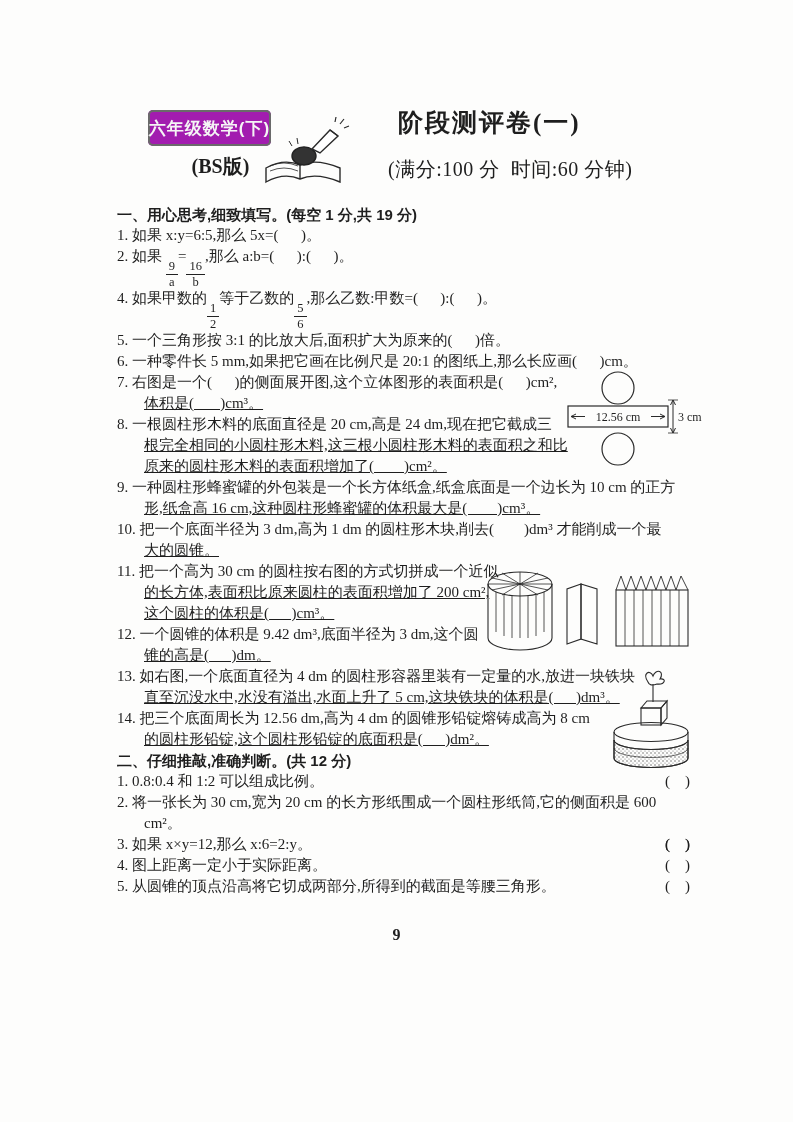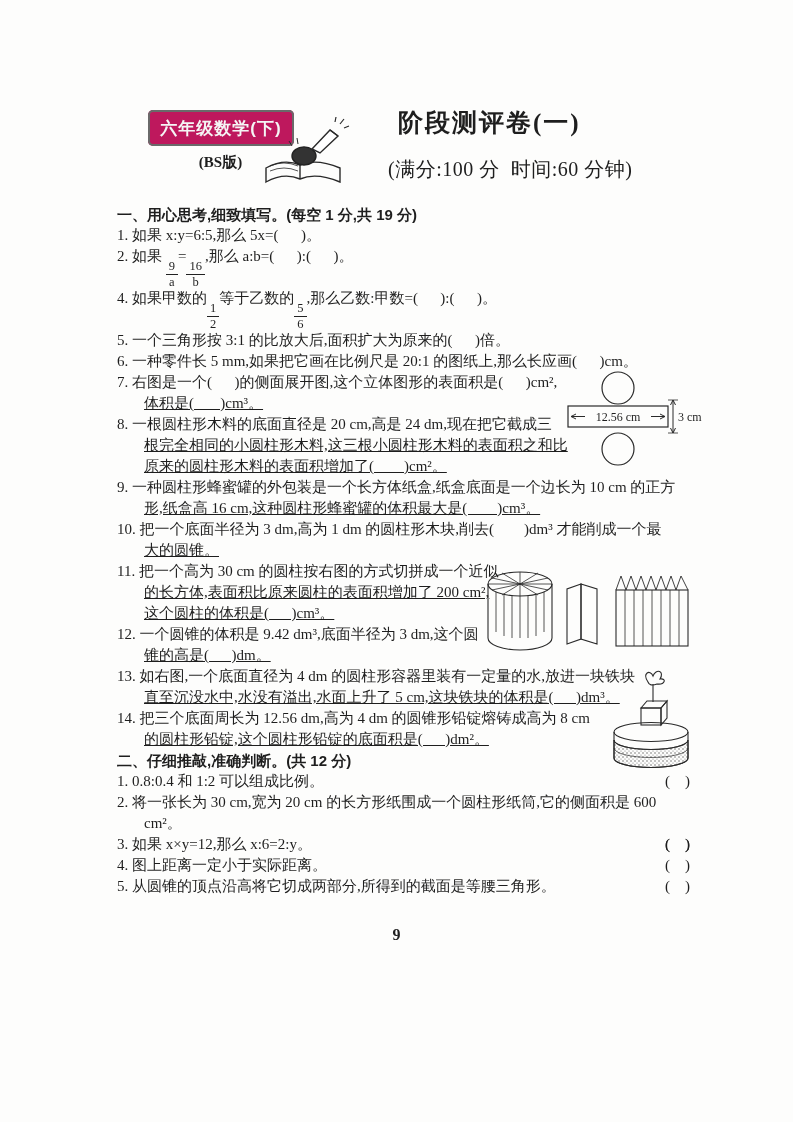--- a/index.html
+++ b/index.html
@@ -1,24 +1,24 @@
 <!DOCTYPE html>
 <html><head>
 <meta charset="utf-8">
 <style>
   html,body{margin:0;padding:0;background:#e9e9e9;}
   .page{position:relative;width:793px;height:1122px;background:#fdfdfc;margin:0 auto;overflow:hidden;
         font-family:"Liberation Serif","DejaVu Serif",serif;color:#1e1e1e;}
   
-  .grade-badge{position:absolute;left:148px;top:110px;width:146px;height:36px;
-        background:#be185d;border-radius:5px;box-shadow:0 0 0 2px #6a6a6a inset;
+  .grade-badge{position:absolute;left:148px;top:110px;width:123px;height:36px;
+        background:#a21caf;border-radius:5px;box-shadow:0 0 0 2px #6a6a6a inset;
         display:flex;align-items:center;justify-content:center;
         color:#f5f5f5;font-family:"Liberation Sans",sans-serif;font-weight:bold;font-size:17px;letter-spacing:1px;}
   .edition{position:absolute;left:148px;top:153px;width:145px;text-align:center;
-        font-weight:bold;font-size:15px;}
+        font-weight:bold;font-size:20px;}
   .doodle{position:absolute;left:256px;top:116px;}
   .paper-title{position:absolute;left:398px;top:106px;font-size:25px;font-weight:bold;letter-spacing:2px;}
   .paper-subtitle{position:absolute;left:388px;top:156px;font-size:20px;letter-spacing:.5px;white-space:pre;}
   
   .content{position:absolute;left:117px;top:204px;width:573px;font-size:15px;}
   .sec-heading{font-family:"Liberation Sans",sans-serif;font-weight:bold;font-size:15px;line-height:21px;white-space:pre-wrap;}
   .question{margin:0;}
   .qline{position:relative;line-height:21px;white-space:pre-wrap;padding-left:27px;text-indent:-27px;}
   .qline.cont{padding-left:27px;text-indent:0;text-decoration:underline;}
   .qline .paren{position:absolute;right:0;top:0;text-indent:0;}

